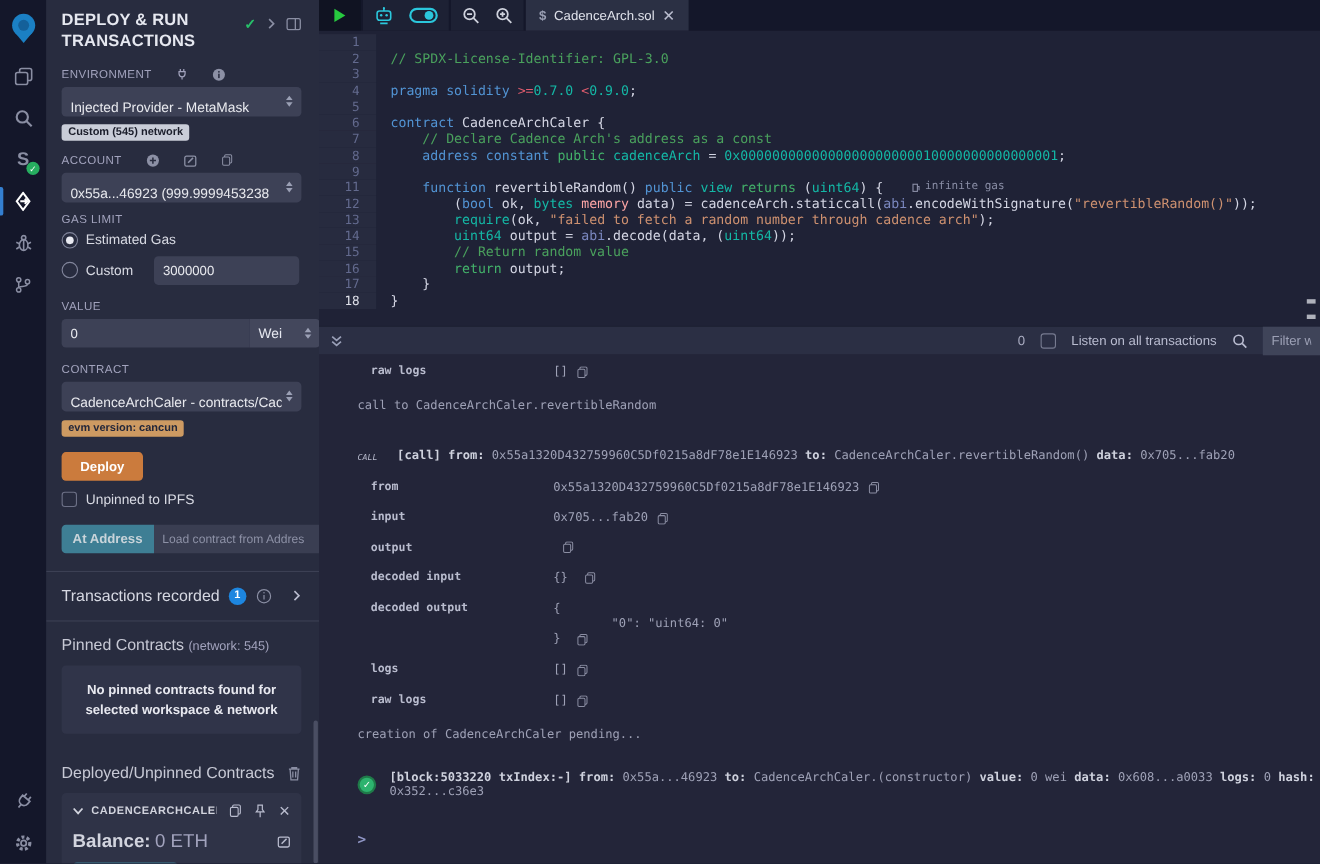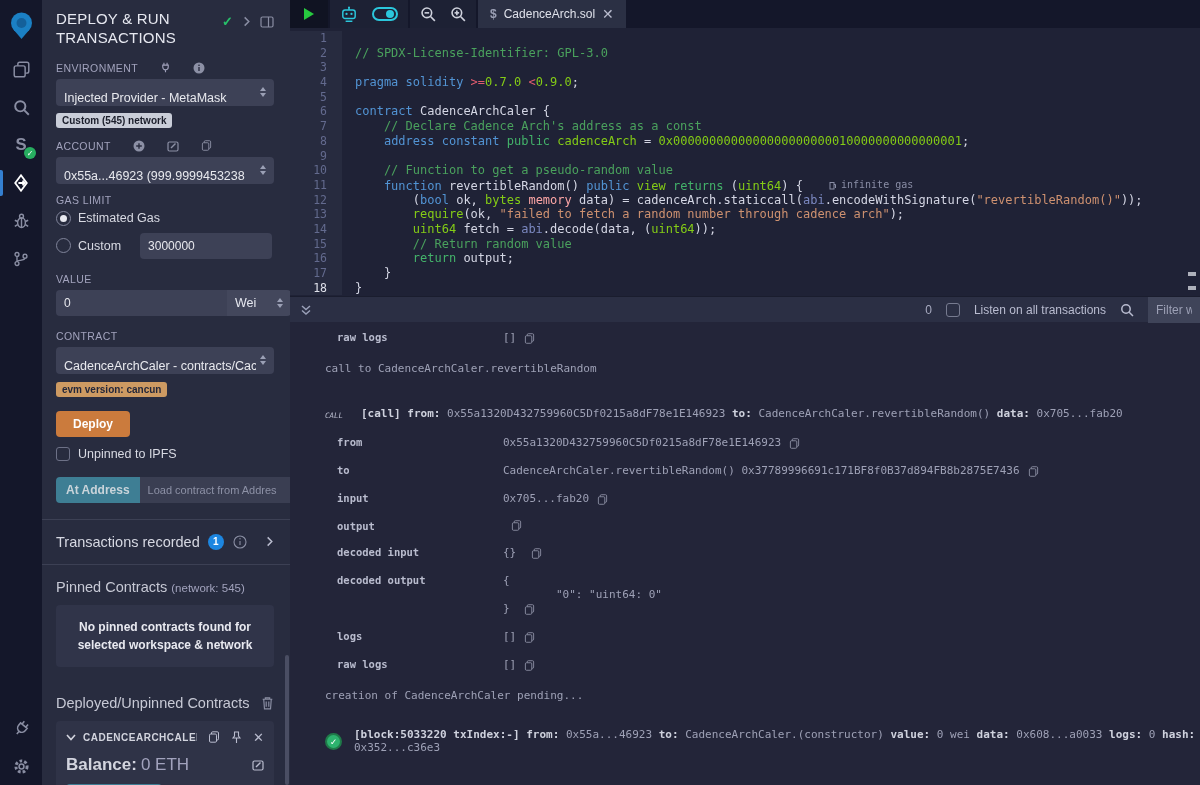--- a/index.html
+++ b/index.html
@@ -20,21 +20,21 @@
 .ib-item.logo{height:48px;margin-top:2px;}
 .ib-item.active{color:#fff;}
 .ib-item.active::before{content:"";position:absolute;left:0;top:6px;bottom:6px;width:3px;background:#347fd0;border-radius:0 2px 2px 0;}
 .ib-spacer{flex:1;}
 .badge-check{position:absolute;right:6px;bottom:5px;width:12px;height:12px;border-radius:50%;background:#27ae60;
   display:flex;align-items:center;justify-content:center;color:#fff;font-size:8px;}
 
 .panel{width:248px;background:var(--panel-bg);flex:none;overflow:hidden;position:relative;font-size:12px;}
 .panel-inner{padding:10px 16px 0 14px;}
 .panel-title-row{display:flex;align-items:flex-start;margin-bottom:14px;}
-.panel-title{font-size:15px;font-weight:normal;line-height:1.25;letter-spacing:.2px;}
+.panel-title{font-size:15px;font-weight:bold;line-height:1.25;letter-spacing:.2px;}
 .pt-icons{margin-left:auto;display:flex;gap:9px;align-items:center;margin-top:4px;color:var(--dim);}
 .lbl{font-size:10.5px;color:var(--muted);letter-spacing:.4px;display:flex;align-items:center;gap:22px;margin-bottom:5px;}
 .selectbox{height:27px;background:var(--input-bg);border-radius:4px;display:flex;align-items:center;
   padding:0 8px;color:#e8e9ee;font-size:12.5px;cursor:pointer;margin-bottom:6px;white-space:nowrap;overflow:hidden;}
 .selectbox .grow{flex:1;overflow:hidden;text-overflow:clip;white-space:nowrap;margin-top:12px;}
 .stepper{flex:none;display:flex;flex-direction:column;gap:2px;margin-left:4px;}
 .stepper i{width:0;height:0;border-left:3.5px solid transparent;border-right:3.5px solid transparent;display:block;}
 .stepper .up{border-bottom:4px solid #9ba0b5;}
 .stepper .dn{border-top:4px solid #9ba0b5;}
 .pill{display:inline-block;background:#c9cdd8;color:#1b1e2b;font-size:10px;font-weight:bold;
@@ -95,21 +95,21 @@
 .tab{display:flex;align-items:center;gap:7px;background:var(--tab-bg);padding:0 12px;font-size:12px;color:#dfe1ea;cursor:pointer;}
 .sol-glyph{color:#9ba0b5;font-weight:bold;font-size:12px;}
 .tab-close{color:#b9bcce;font-size:14px;line-height:1;cursor:pointer;}
 .editor{flex:1;background:var(--editor-bg);position:relative;overflow:hidden;
   font-family:"DejaVu Sans Mono",monospace;font-size:12px;}
 .code-lines{padding-top:3px;}
 .cl{display:flex;line-height:14.7px;height:14.7px;white-space:pre;}
 .ln{width:52px;flex:none;background:var(--gutter-bg);color:#636a8e;text-align:right;padding-right:15px;font-size:11.5px;}
 .ln.active{color:#dfe1ea;}
 .cd{padding-left:13px;}
-.tok-c{color:#4aa15d;} .tok-k{color:#5294d4;} .tok-t{color:#84cc16;} .tok-o{color:#e05c6e;}
+.tok-c{color:#4aa15d;} .tok-k{color:#5294d4;} .tok-t{color:#14b8a6;} .tok-o{color:#e05c6e;}
 .tok-s{color:#ce9170;} .tok-d{color:#d4d6e4;} .tok-y{color:#fca5a5;} .tok-a{color:#7b88c0;} .tok-g{color:#43b26a;}
 .gas-anno{color:#8a8ea6;font-size:10px;margin-left:26px;display:inline-flex;align-items:center;gap:4px;}
 .mm-mark{position:absolute;right:4px;width:8px;height:4px;background:#c8cad2;opacity:.85;}
 
 .terminal{height:489px;flex:none;display:flex;flex-direction:column;background:var(--term-bg);}
 .term-header{height:26px;background:var(--termbar-bg);display:flex;align-items:center;padding:0 0 0 10px;gap:14px;flex:none;border-top:1px solid #1a1d2e;}
 .term-header .chev2{color:#9aa0b8;display:flex;cursor:pointer;margin-right:auto;}
 .term-count{color:#a8abc0;font-size:12px;}
 .term-header label{color:#b9bcd0;font-size:12px;}
 .filter{width:52px;height:26px;background:#3f4459;border:none;color:#9ca0b5;font-size:12px;padding:0 8px;
@@ -415,28 +415,27 @@
       <div class="code-lines" id="code-lines">
           <div class="cl"><span class="ln">1</span><span class="cd"></span></div>
           <div class="cl"><span class="ln">2</span><span class="cd"><span class="tok-c">// SPDX-License-Identifier: GPL-3.0</span></span></div>
           <div class="cl"><span class="ln">3</span><span class="cd"></span></div>
           <div class="cl"><span class="ln">4</span><span class="cd"><span class="tok-k">pragma solidity </span><span class="tok-o">&gt;=</span><span class="tok-t">0.7.0 </span><span class="tok-o">&lt;</span><span class="tok-t">0.9.0</span><span class="tok-d">;</span></span></div>
           <div class="cl"><span class="ln">5</span><span class="cd"></span></div>
           <div class="cl"><span class="ln">6</span><span class="cd"><span class="tok-k">contract </span><span class="tok-d">CadenceArchCaler {</span></span></div>
           <div class="cl"><span class="ln">7</span><span class="cd"><span class="tok-c">    // Declare Cadence Arch's address as a const</span></span></div>
           <div class="cl"><span class="ln">8</span><span class="cd"><span class="tok-d">    </span><span class="tok-k">address </span><span class="tok-k">constant </span><span class="tok-g">public </span><span class="tok-t">cadenceArch</span><span class="tok-d"> = </span><span class="tok-t">0x0000000000000000000000010000000000000001</span><span class="tok-d">;</span></span></div>
           <div class="cl"><span class="ln">9</span><span class="cd"></span></div>
-          <div class="cl"><span class="ln">10</span><span class="cd"><span class="tok-c">    // Function to get a pseudo-random value</span></span></div>
           <div class="cl"><span class="ln">11</span><span class="cd"><span class="tok-k">    function </span><span class="tok-d">revertibleRandom() </span><span class="tok-k">public </span><span class="tok-t">view </span><span class="tok-g">returns </span><span class="tok-d">(</span><span class="tok-t">uint64</span><span class="tok-d">) {</span><span class="gas-anno"><svg width="8" height="9" viewBox="0 0 8 9" fill="none" stroke="#8a8ea6">
                   <rect x="1" y="1.5" width="4" height="6.5"></rect>
                   <path d="M5 3.5 h1.5 v3.5"></path>
                 </svg><span>infinite gas</span></span></span></div>
           <div class="cl"><span class="ln">12</span><span class="cd"><span class="tok-d">        (</span><span class="tok-k">bool </span><span class="tok-d">ok, </span><span class="tok-t">bytes </span><span class="tok-y">memory </span><span class="tok-d">data) = cadenceArch.staticcall(</span><span class="tok-a">abi</span><span class="tok-d">.encodeWithSignature(</span><span class="tok-s">"revertibleRandom()"</span><span class="tok-d">));</span></span></div>
           <div class="cl"><span class="ln">13</span><span class="cd"><span class="tok-t">        require</span><span class="tok-d">(ok, </span><span class="tok-s">"failed to fetch a random number through cadence arch"</span><span class="tok-d">);</span></span></div>
-          <div class="cl"><span class="ln">14</span><span class="cd"><span class="tok-t">        uint64 </span><span class="tok-d">fetch = </span><span class="tok-a">abi</span><span class="tok-d">.decode(data, (</span><span class="tok-t">uint64</span><span class="tok-d">));</span></span></div>
+          <div class="cl"><span class="ln">14</span><span class="cd"><span class="tok-t">        uint64 </span><span class="tok-d">output = </span><span class="tok-a">abi</span><span class="tok-d">.decode(data, (</span><span class="tok-t">uint64</span><span class="tok-d">));</span></span></div>
           <div class="cl"><span class="ln">15</span><span class="cd"><span class="tok-c">        // Return random value</span></span></div>
           <div class="cl"><span class="ln">16</span><span class="cd"><span class="tok-g">        return </span><span class="tok-d">output;</span></span></div>
           <div class="cl"><span class="ln">17</span><span class="cd"><span class="tok-d">    }</span></span></div>
           <div class="cl"><span class="ln active">18</span><span class="cd"><span class="tok-d">}</span></span></div>
         </div>
       <div class="mm-mark" style="top:244px;"></div>
       <div class="mm-mark" style="top:258px;"></div>
     </div>
 
     <div class="terminal">
@@ -474,29 +473,20 @@
           <div class="kv">
             <span class="kv-l">from</span>
             <span class="kv-v">
               <div class="kv-line"><span>0x55a1320D432759960C5Df0215a8dF78e1E146923</span><svg class="ic" viewBox="0 0 12 12" width="11" height="11">
                   <rect x="3.5" y="0.8" width="7" height="8.2" rx="1.2" fill="none" stroke="currentColor"></rect>
                   <rect x="1.5" y="3" width="7" height="8.2" rx="1.2" fill="#232539" stroke="currentColor"></rect>
                 </svg></div>
             </span>
           </div>
           <div class="kv">
-            <span class="kv-l">to</span>
-            <span class="kv-v">
-              <div class="kv-line"><span>CadenceArchCaler.revertibleRandom() 0x37789996691c171BF8f0B37d894FB8b2875E7436</span><svg class="ic" viewBox="0 0 12 12" width="11" height="11">
-                  <rect x="3.5" y="0.8" width="7" height="8.2" rx="1.2" fill="none" stroke="currentColor"></rect>
-                  <rect x="1.5" y="3" width="7" height="8.2" rx="1.2" fill="#232539" stroke="currentColor"></rect>
-                </svg></div>
-            </span>
-          </div>
-          <div class="kv">
             <span class="kv-l">input</span>
             <span class="kv-v">
               <div class="kv-line"><span>0x705...fab20</span><svg class="ic" viewBox="0 0 12 12" width="11" height="11">
                   <rect x="3.5" y="0.8" width="7" height="8.2" rx="1.2" fill="none" stroke="currentColor"></rect>
                   <rect x="1.5" y="3" width="7" height="8.2" rx="1.2" fill="#232539" stroke="currentColor"></rect>
                 </svg></div>
             </span>
           </div>
           <div class="kv">
             <span class="kv-l">output</span>

